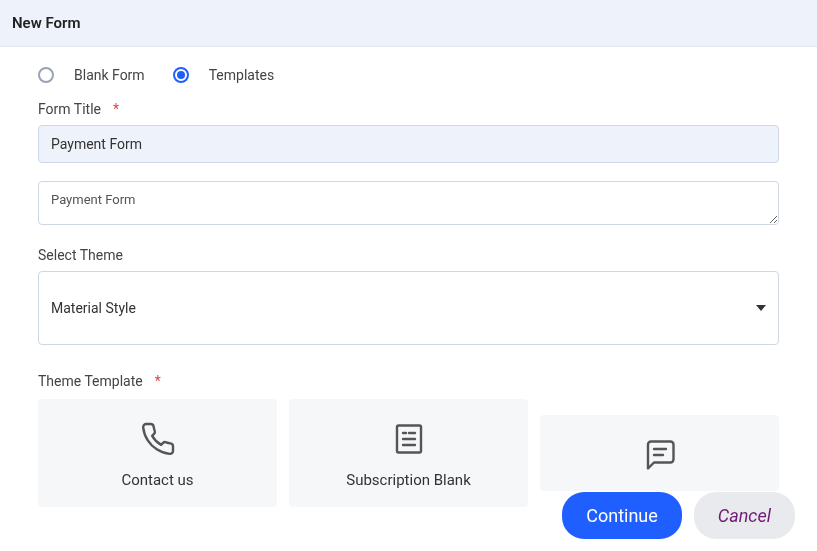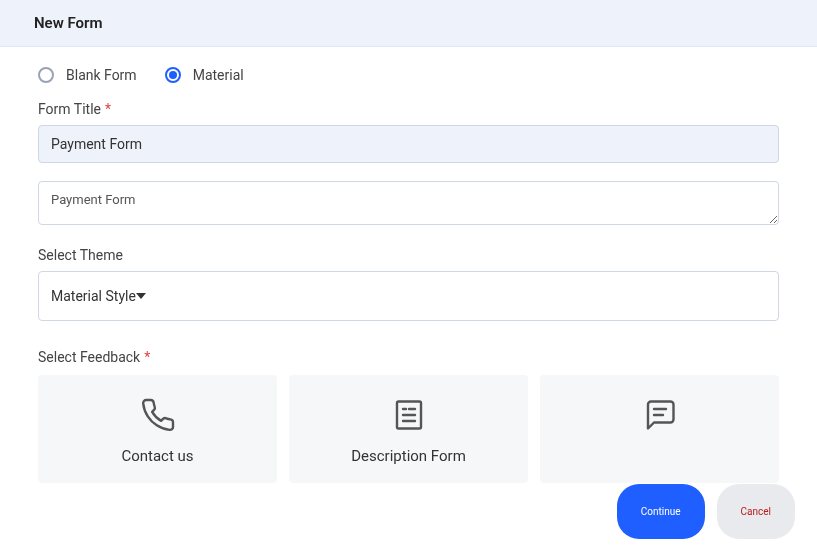--- a/index.html
+++ b/index.html
@@ -6,41 +6,41 @@
 body {
   font-family: -apple-system, BlinkMacSystemFont, "Segoe UI", Roboto, Arial, sans-serif;
   background: #fff;
   color: #333;
   width: 817px;
   height: 551px;
   overflow: hidden;
 }
 .header {
   background: #eef2fb;
-  padding: 14px 34px;
+  padding: 14px 12px;
   border-bottom: 1px solid #e0e6f2;
 }
 .header-title {
   font-size: 15px;
   font-weight: 600;
   color: #222;
 }
 .content {
   padding: 20px 38px 0 38px;
 }
 .radio-row {
   display: flex;
   gap: 28px;
   align-items: center;
   margin-bottom: 18px;
 }
 .radio-item {
   display: flex;
   align-items: center;
-  gap: 12px;
+  gap: 20px;
   cursor: pointer;
 }
 .radio-circle {
   width: 16px;
   height: 16px;
   border-radius: 50%;
   border: 2px solid #9aa3b5;
   display: flex;
   align-items: center;
   justify-content: center;
@@ -57,21 +57,21 @@
 }
 .radio-label {
   font-size: 14px;
   color: #444;
 }
 .field-label {
   font-size: 14px;
   color: #444;
   margin-bottom: 8px;
   display: flex;
-  gap: 4px;
+  gap: 12px;
   align-items: center;
 }
 .required-mark { color: #d44; }
 .text-input {
   width: 100%;
   border: 1px solid #cfd6e4;
   background: #eef2fb;
   padding: 10px 12px;
   font-size: 14px;
   border-radius: 4px;
@@ -93,38 +93,40 @@
   font-family: inherit;
 }
 .select-wrap {
   position: relative;
   margin-bottom: 28px;
 }
 .select-box {
   width: 100%;
   border: 1px solid #cfd6e4;
   background: #fff;
-  padding: 16px 12px;
-  font-size: 14px;
-  border-radius: 4px;
-  color: #333;
-  cursor: pointer;
-  display: flex;
+  padding: 28px 12px;
+  font-size: 14px;
+  border-radius: 4px;
+  color: #333;
+  cursor: pointer;
+  display: flex;
+  justify-content: space-between;
   align-items: center;
 }
 .caret-down {
   width: 0; height: 0;
   border-left: 5px solid transparent;
   border-right: 5px solid transparent;
   border-top: 6px solid #333;
 }
 .template-row {
   display: flex;
   gap: 12px;
   margin-top: 10px;
+  align-items: center;
 }
 .template-card {
   flex: 1;
   background: #f6f7f9;
   border-radius: 4px;
   padding: 22px 10px 18px 10px;
   display: flex;
   flex-direction: column;
   align-items: center;
   gap: 14px;
@@ -138,89 +140,89 @@
 .footer {
   position: absolute;
   right: 22px;
   bottom: 12px;
   display: flex;
   gap: 12px;
 }
 .btn {
   border: none;
   border-radius: 22px;
-  padding: 22px 24px;
-  font-size: 10px;
+  padding: 13px 24px;
+  font-size: 18px;
   cursor: pointer;
   font-family: inherit;
 }
 .btn-primary { background: #1f5fff; color: #fff; }
-.btn-secondary { background: #e8eaed; color: #b91c1c; }
+.btn-secondary { background: #e8eaed; color: #701a75; font-style: italic; }
 </style>
 </head>
 <body>
 
 <div class="header">
   <div class="header-title">New Form</div>
 </div>
 
 <div class="content">
 
   <div class="radio-row">
     <div class="radio-item">
       <span class="radio-circle"></span>
       <span class="radio-label">Blank Form</span>
     </div>
     <div class="radio-item">
       <span class="radio-circle selected">
           <span class="radio-dot"></span>
         </span>
-      <span class="radio-label">Material</span>
+      <span class="radio-label">Templates</span>
     </div>
   </div>
 
   <div class="field-label">
     <span>Form Title</span>
     <span class="required-mark">*</span>
   </div>
   <input class="text-input" type="text" value="Payment Form" style="">
 
   <textarea class="textarea-input" style="">Payment Form</textarea>
 
   <div class="field-label">Select Theme</div>
   <div class="select-wrap">
     <div class="select-box">
       <span>Material Style</span>
       <span class="caret-down"></span>
     </div>
   </div>
 
   <div class="field-label">
-    <span>Select Feedback</span>
+    <span>Theme Template</span>
     <span class="required-mark">*</span>
   </div>
 
   <div class="template-row">
 
     <div class="template-card">
       <svg class="icon-svg" viewBox="0 0 24 24" fill="none" stroke="#555" stroke-width="1.6" stroke-linecap="round" stroke-linejoin="round">
         <path d="M22 16.92v3a2 2 0 0 1-2.18 2 19.79 19.79 0 0 1-8.63-3.07 19.5 19.5 0 0 1-6-6A19.79 19.79 0 0 1 2.12 4.18 2 2 0 0 1 4.11 2h3a2 2 0 0 1 2 1.72c.13.96.36 1.9.7 2.81a2 2 0 0 1-.45 2.11L8.09 9.91a16 16 0 0 0 6 6l1.27-1.27a2 2 0 0 1 2.11-.45c.91.34 1.85.57 2.81.7A2 2 0 0 1 22 16.92z"></path>
       </svg>
       <div class="template-title">Contact us</div>
     </div>
 
     <div class="template-card">
       <svg class="icon-svg" viewBox="0 0 24 24" fill="none" stroke="#555" stroke-width="1.6" stroke-linecap="round" stroke-linejoin="round">
         <rect x="4" y="3" width="16" height="18" rx="1"></rect>
         <line x1="8" y1="8" x2="10" y2="8"></line>
         <line x1="12" y1="8" x2="16" y2="8"></line>
         <line x1="8" y1="12" x2="16" y2="12"></line>
         <line x1="8" y1="16" x2="16" y2="16"></line>
       </svg>
-      <div class="template-title">Description Form</div>
+      <div class="template-title">Subscription Blank</div>
     </div>
 
     <div class="template-card">
       <svg class="icon-svg" viewBox="0 0 24 24" fill="none" stroke="#555" stroke-width="1.6" stroke-linecap="round" stroke-linejoin="round">
         <path d="M21 15a2 2 0 0 1-2 2H8l-4 4V5a2 2 0 0 1 2-2h13a2 2 0 0 1 2 2z"></path>
         <line x1="8" y1="8" x2="16" y2="8"></line>
         <line x1="8" y1="12" x2="14" y2="12"></line>
       </svg>
     </div>
 

